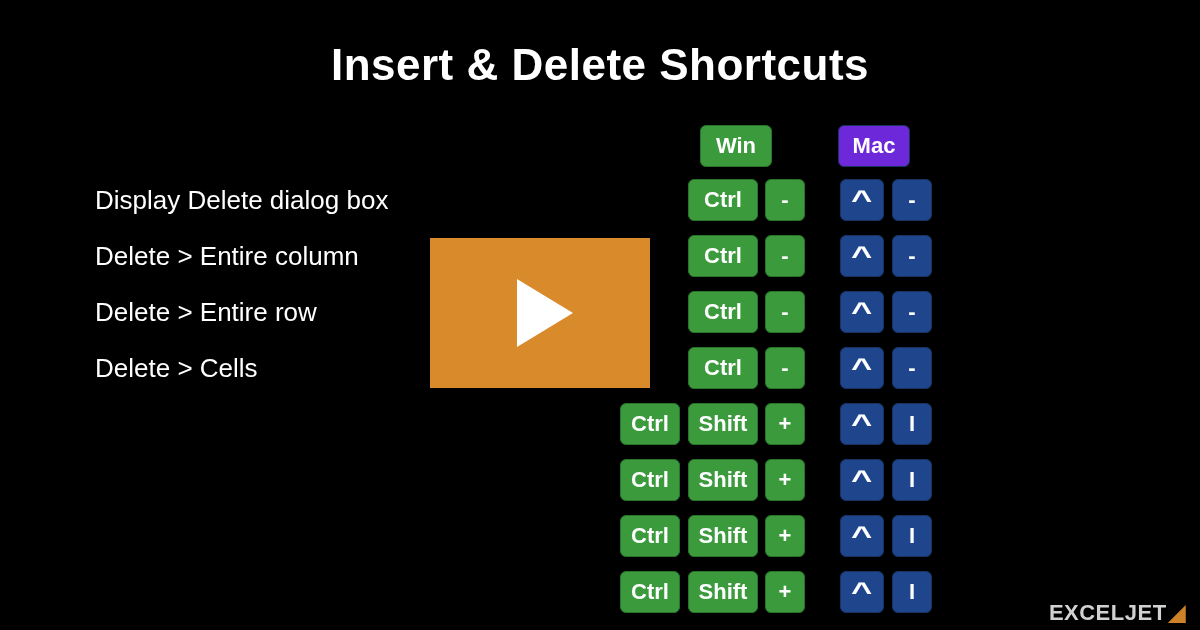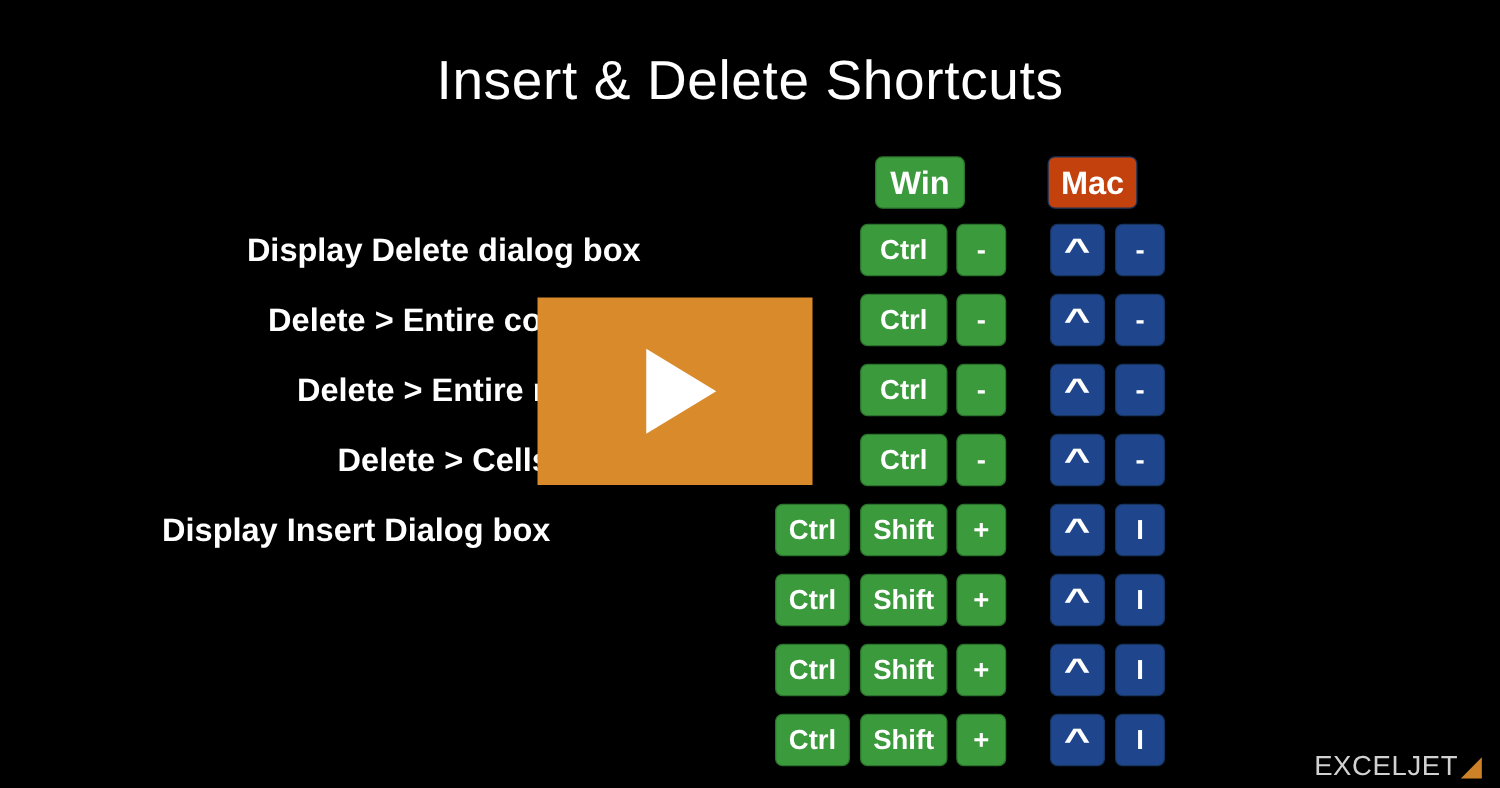--- a/index.html
+++ b/index.html
@@ -16,21 +16,21 @@
     position: relative;
     width: 1200px;
     height: 630px;
   }
   .title {
     position: absolute;
     left: 0; right: 0;
     top: 40px;
     text-align: center;
     font-size: 44px;
-    font-weight: 400;
+    font-weight: 700;
     letter-spacing: 0.5px;
   }
 
   
   .content {
     position: absolute;
     top: 120px;
     left: 0;
     width: 1200px;
   }
@@ -45,22 +45,22 @@
     height: 56px;
     position: relative;
   }
 
   
   .label {
     position: absolute;
     top: 50%;
     transform: translateY(-50%);
     font-size: 26px;
-    font-weight: 700;
-    text-align: center;
+    font-weight: 400;
+    text-align: left;
   }
   .label.std { right: 585px; width: 520px; }   
   .label.wide { right: 655px; width: 520px; }  
 
   .key, .platform-tag {
     position: absolute;
     top: 50%;
     transform: translateY(-50%);
     height: 42px;
     border-radius: 6px;
@@ -74,25 +74,25 @@
     font-size: 22px;
     color: #fff;
   }
   .key .glyph {
     line-height: 1;
   }
   .key.win  { background: #3b9a3c; border: 1px solid #2b732c; align-items: center; }
   .key.mac  { background: #1f468c; border: 1px solid #17345f; }
 
   .platform-tag {
-    font-size: 26px;
+    font-size: 22px;
     padding: 0 2px;
   }
   .platform-tag.win { background: #3b9a3c; border: 1px solid #2b732c; }
-  .platform-tag.mac { background: #c2410c; border: 1px solid #17345f; }
+  .platform-tag.mac { background: #6d28d9; border: 1px solid #17345f; }
 
   
   .col-win-extra { left: 620px; width: 60px; }
   .col-win-a     { left: 688px; width: 70px; }
   .col-win-b     { left: 765px; width: 40px; }
   .col-mac-a     { left: 840px; width: 44px; }
   .col-mac-b     { left: 892px; width: 40px; }
 
   
   .hdr-win { left: 700px; width: 72px; height: 42px; }
@@ -117,21 +117,21 @@
     border-left: 56px solid #fff;
     margin-left: 10px;
   }
 
   
   .watermark {
     position: absolute;
     right: 14px;
     bottom: 4px;
     font-size: 22px;
-    font-weight: 400;
+    font-weight: 700;
     letter-spacing: 0.5px;
     color: #ddd;
     opacity: 0.95;
     font-family: Arial, sans-serif;
   }
   .watermark .accent {
     color: #d98a2b;
     margin-left: 2px;
   }
 
@@ -215,21 +215,20 @@
           </div>
         <div class="key mac col-mac-a">
             <span class="glyph glyph-up">^</span>
           </div>
         <div class="key mac col-mac-b">
             <span class="glyph">-</span>
           </div>
       </div>
 
       <div class="row">
-        <div class="label wide">Display Insert Dialog box</div>
         <div class="key win col-win-extra">
             <span class="glyph">Ctrl</span>
           </div>
         <div class="key win col-win-a">
             <span class="glyph">Shift</span>
           </div>
         <div class="key win col-win-b">
             <span class="glyph">+</span>
           </div>
         <div class="key mac col-mac-a">

